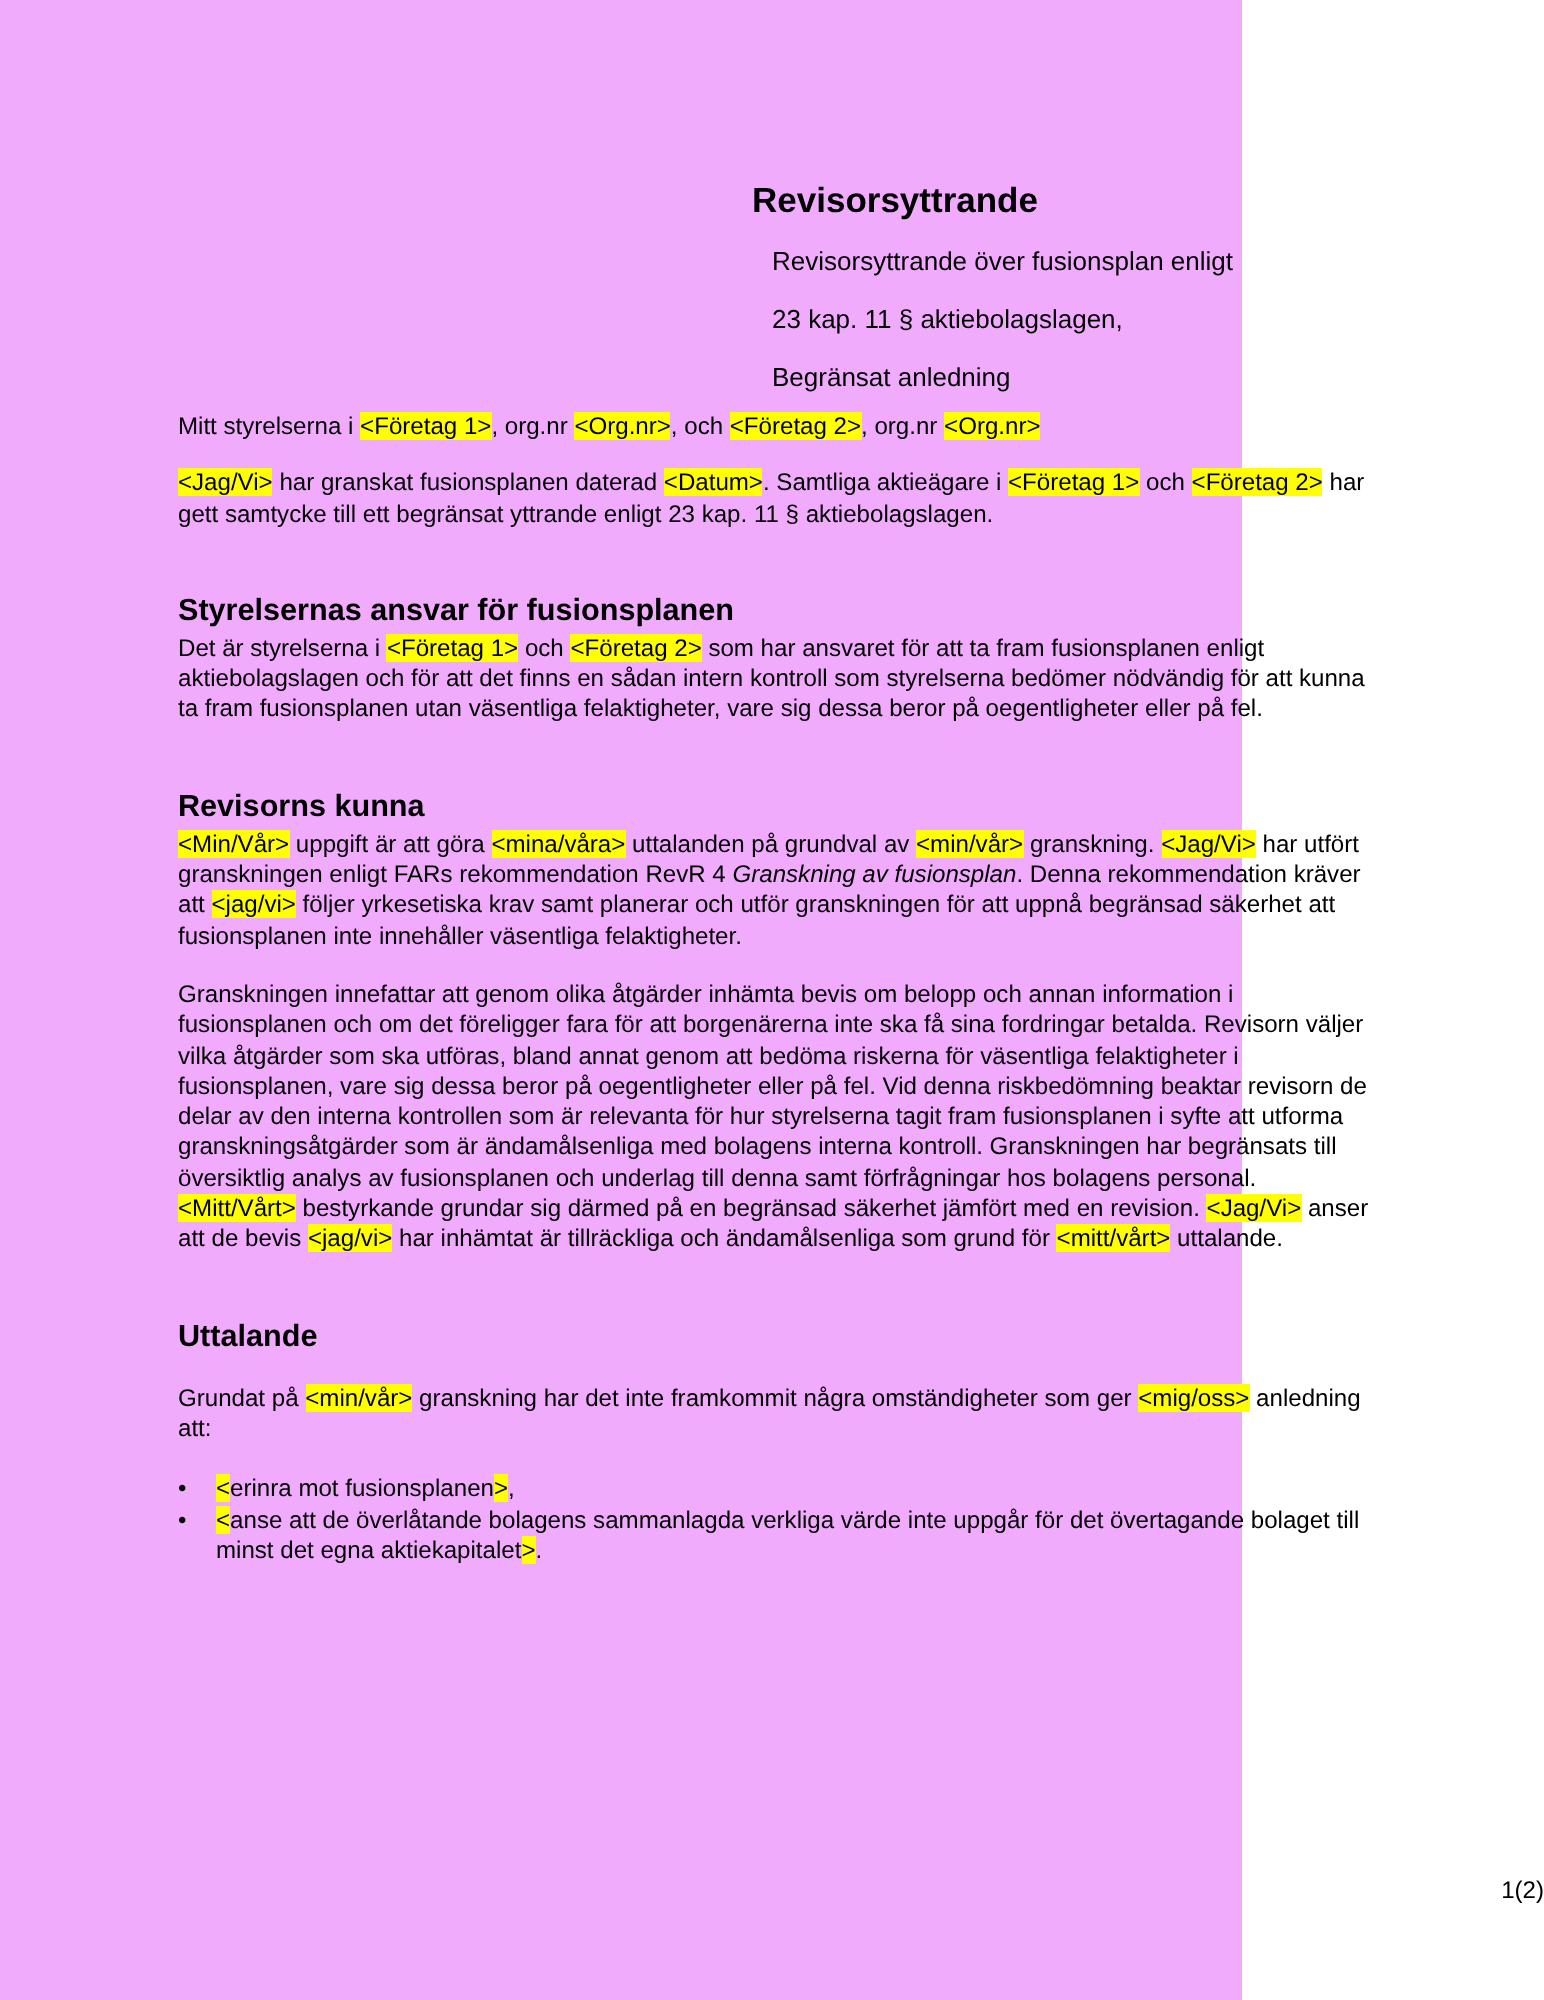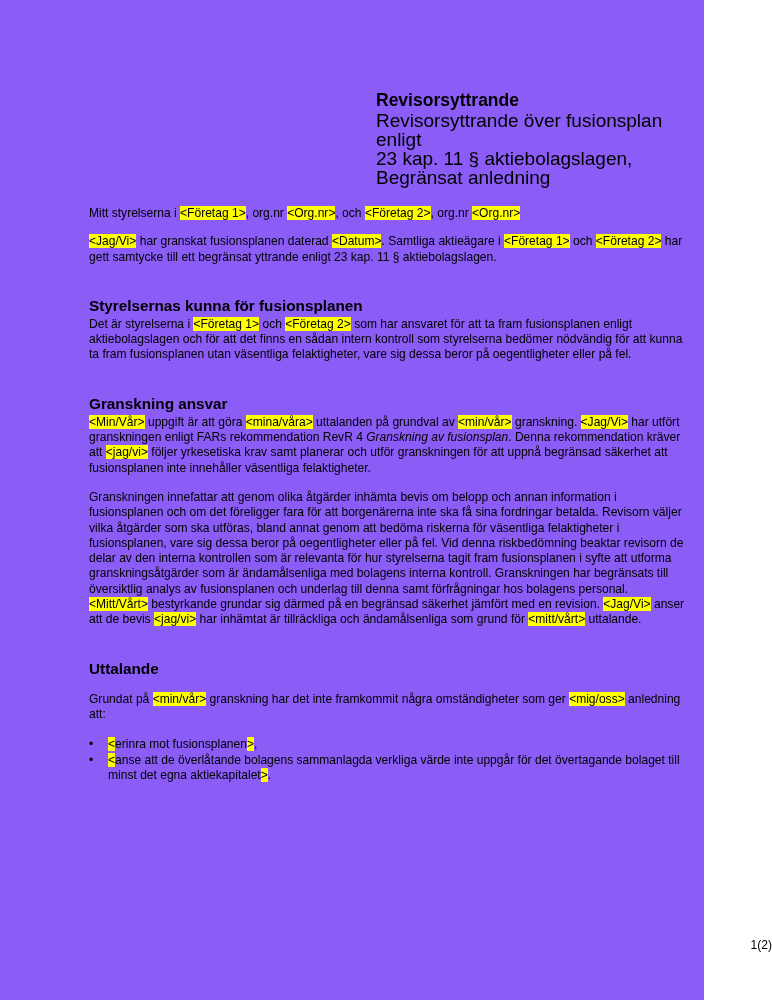--- a/index.html
+++ b/index.html
@@ -11,40 +11,40 @@
       width: 772px;
       height: 1000px;
       position: relative;
       overflow: hidden;
       font-family: "Liberation Sans", sans-serif;
       color: #000000;
     }
     .page {
       position: absolute;
       left: 0; top: 0;
-      width: 704px;
+      width: 621px;
       height: 1000px;
-      background: #8b5cf6;
+      background: #f0abfc;
     }
     .title-block {
       position: absolute;
       left: 376px;
       top: 90px;
       width: 330px;
     }
     .doc-title {
       font-size: 17.5px;
       font-weight: bold;
       line-height: 21px;
       margin: 0;
     }
     .doc-subtitle {
-      font-size: 19px;
+      font-size: 13px;
       line-height: 19px;
-      margin: 0;
+      margin: 10px;
     }
     .body {
       position: absolute;
       left: 89px;
       top: 206px;
       width: 600px;
       font-size: 12.05px;
       line-height: 15.3px;
     }
     p {
@@ -96,24 +96,24 @@
     <p class="doc-subtitle">23 kap. 11 § aktiebolagslagen,</p>
     <p class="doc-subtitle">Begränsat anledning</p>
   </div>
 
   <div class="body">
 
     <p><span>Mitt styrelserna i </span><span class="hl">&lt;Företag 1&gt;</span><span>, org.nr </span><span class="hl">&lt;Org.nr&gt;</span><span>, och </span><span class="hl">&lt;Företag 2&gt;</span><span>, org.nr </span><span class="hl">&lt;Org.nr&gt;</span></p>
 
     <p class="p-gap" style="margin-top:13px"><span class="hl">&lt;Jag/Vi&gt;</span><span> har granskat fusionsplanen daterad </span><span class="hl">&lt;Datum&gt;</span><span>. Samtliga aktieägare i </span><span class="hl">&lt;Företag 1&gt;</span><span> och </span><span class="hl">&lt;Företag 2&gt;</span><span> har gett samtycke till ett begränsat yttrande enligt 23 kap. 11 § aktiebolagslagen.</span></p>
 
-    <h2 style="margin-top:31px">Styrelsernas kunna för fusionsplanen</h2>
+    <h2 style="margin-top:31px">Styrelsernas ansvar för fusionsplanen</h2>
     <p style="margin-top:2px"><span>Det är styrelserna i </span><span class="hl">&lt;Företag 1&gt;</span><span> och </span><span class="hl">&lt;Företag 2&gt;</span><span> som har ansvaret för att ta fram fusionsplanen enligt aktiebolagslagen och för att det finns en sådan intern kontroll som styrelserna bedömer nödvändig för att kunna ta fram fusionsplanen utan väsentliga felaktigheter, vare sig dessa beror på oegentligheter eller på fel.</span></p>
 
-    <h2 style="margin-top:31px">Granskning ansvar</h2>
+    <h2 style="margin-top:31px">Revisorns kunna</h2>
     <p style="margin-top:2px"><span class="hl">&lt;Min/Vår&gt;</span><span> uppgift är att göra </span><span class="hl">&lt;mina/våra&gt;</span><span> uttalanden på grundval av </span><span class="hl">&lt;min/vår&gt;</span><span> granskning. </span><span class="hl">&lt;Jag/Vi&gt;</span><span> har utfört granskningen enligt FARs rekommendation RevR 4 </span><em>Granskning av fusionsplan</em><span>. Denna rekommendation kräver att </span><span class="hl">&lt;jag/vi&gt;</span><span> följer yrkesetiska krav samt planerar och utför granskningen för att uppnå begränsad säkerhet att fusionsplanen inte innehåller väsentliga felaktigheter.</span></p>
 
     <p class="p-gap"><span>Granskningen innefattar att genom olika åtgärder inhämta bevis om belopp och annan information i fusionsplanen och om det föreligger fara för att borgenärerna inte ska få sina fordringar betalda. Revisorn väljer vilka åtgärder som ska utföras, bland annat genom att bedöma riskerna för väsentliga felaktigheter i fusionsplanen, vare sig dessa beror på oegentligheter eller på fel. Vid denna riskbedömning beaktar revisorn de delar av den interna kontrollen som är relevanta för hur styrelserna tagit fram fusionsplanen i syfte att utforma granskningsåtgärder som är ändamålsenliga med bolagens interna kontroll. Granskningen har begränsats till översiktlig analys av fusionsplanen och underlag till denna samt förfrågningar hos bolagens personal. </span><span class="hl">&lt;Mitt/Vårt&gt;</span><span> bestyrkande grundar sig därmed på en begränsad säkerhet jämfört med en revision. </span><span class="hl">&lt;Jag/Vi&gt;</span><span> anser att de bevis </span><span class="hl">&lt;jag/vi&gt;</span><span> har inhämtat är tillräckliga och ändamålsenliga som grund för </span><span class="hl">&lt;mitt/vårt&gt;</span><span> uttalande.</span></p>
 
     <h2 style="margin-top:31px">Uttalande</h2>
     <p style="margin-top:14px"><span>Grundat på </span><span class="hl">&lt;min/vår&gt;</span><span> granskning har det inte framkommit några omständigheter som ger </span><span class="hl">&lt;mig/oss&gt;</span><span> anledning att:</span></p>
 
     <ul class="bullets" style="margin-top:15px">
       <li>
         <span class="bullet">•</span><span class="hl">&lt;</span><span>erinra mot fusionsplanen</span><span class="hl">&gt;</span><span>,</span>

